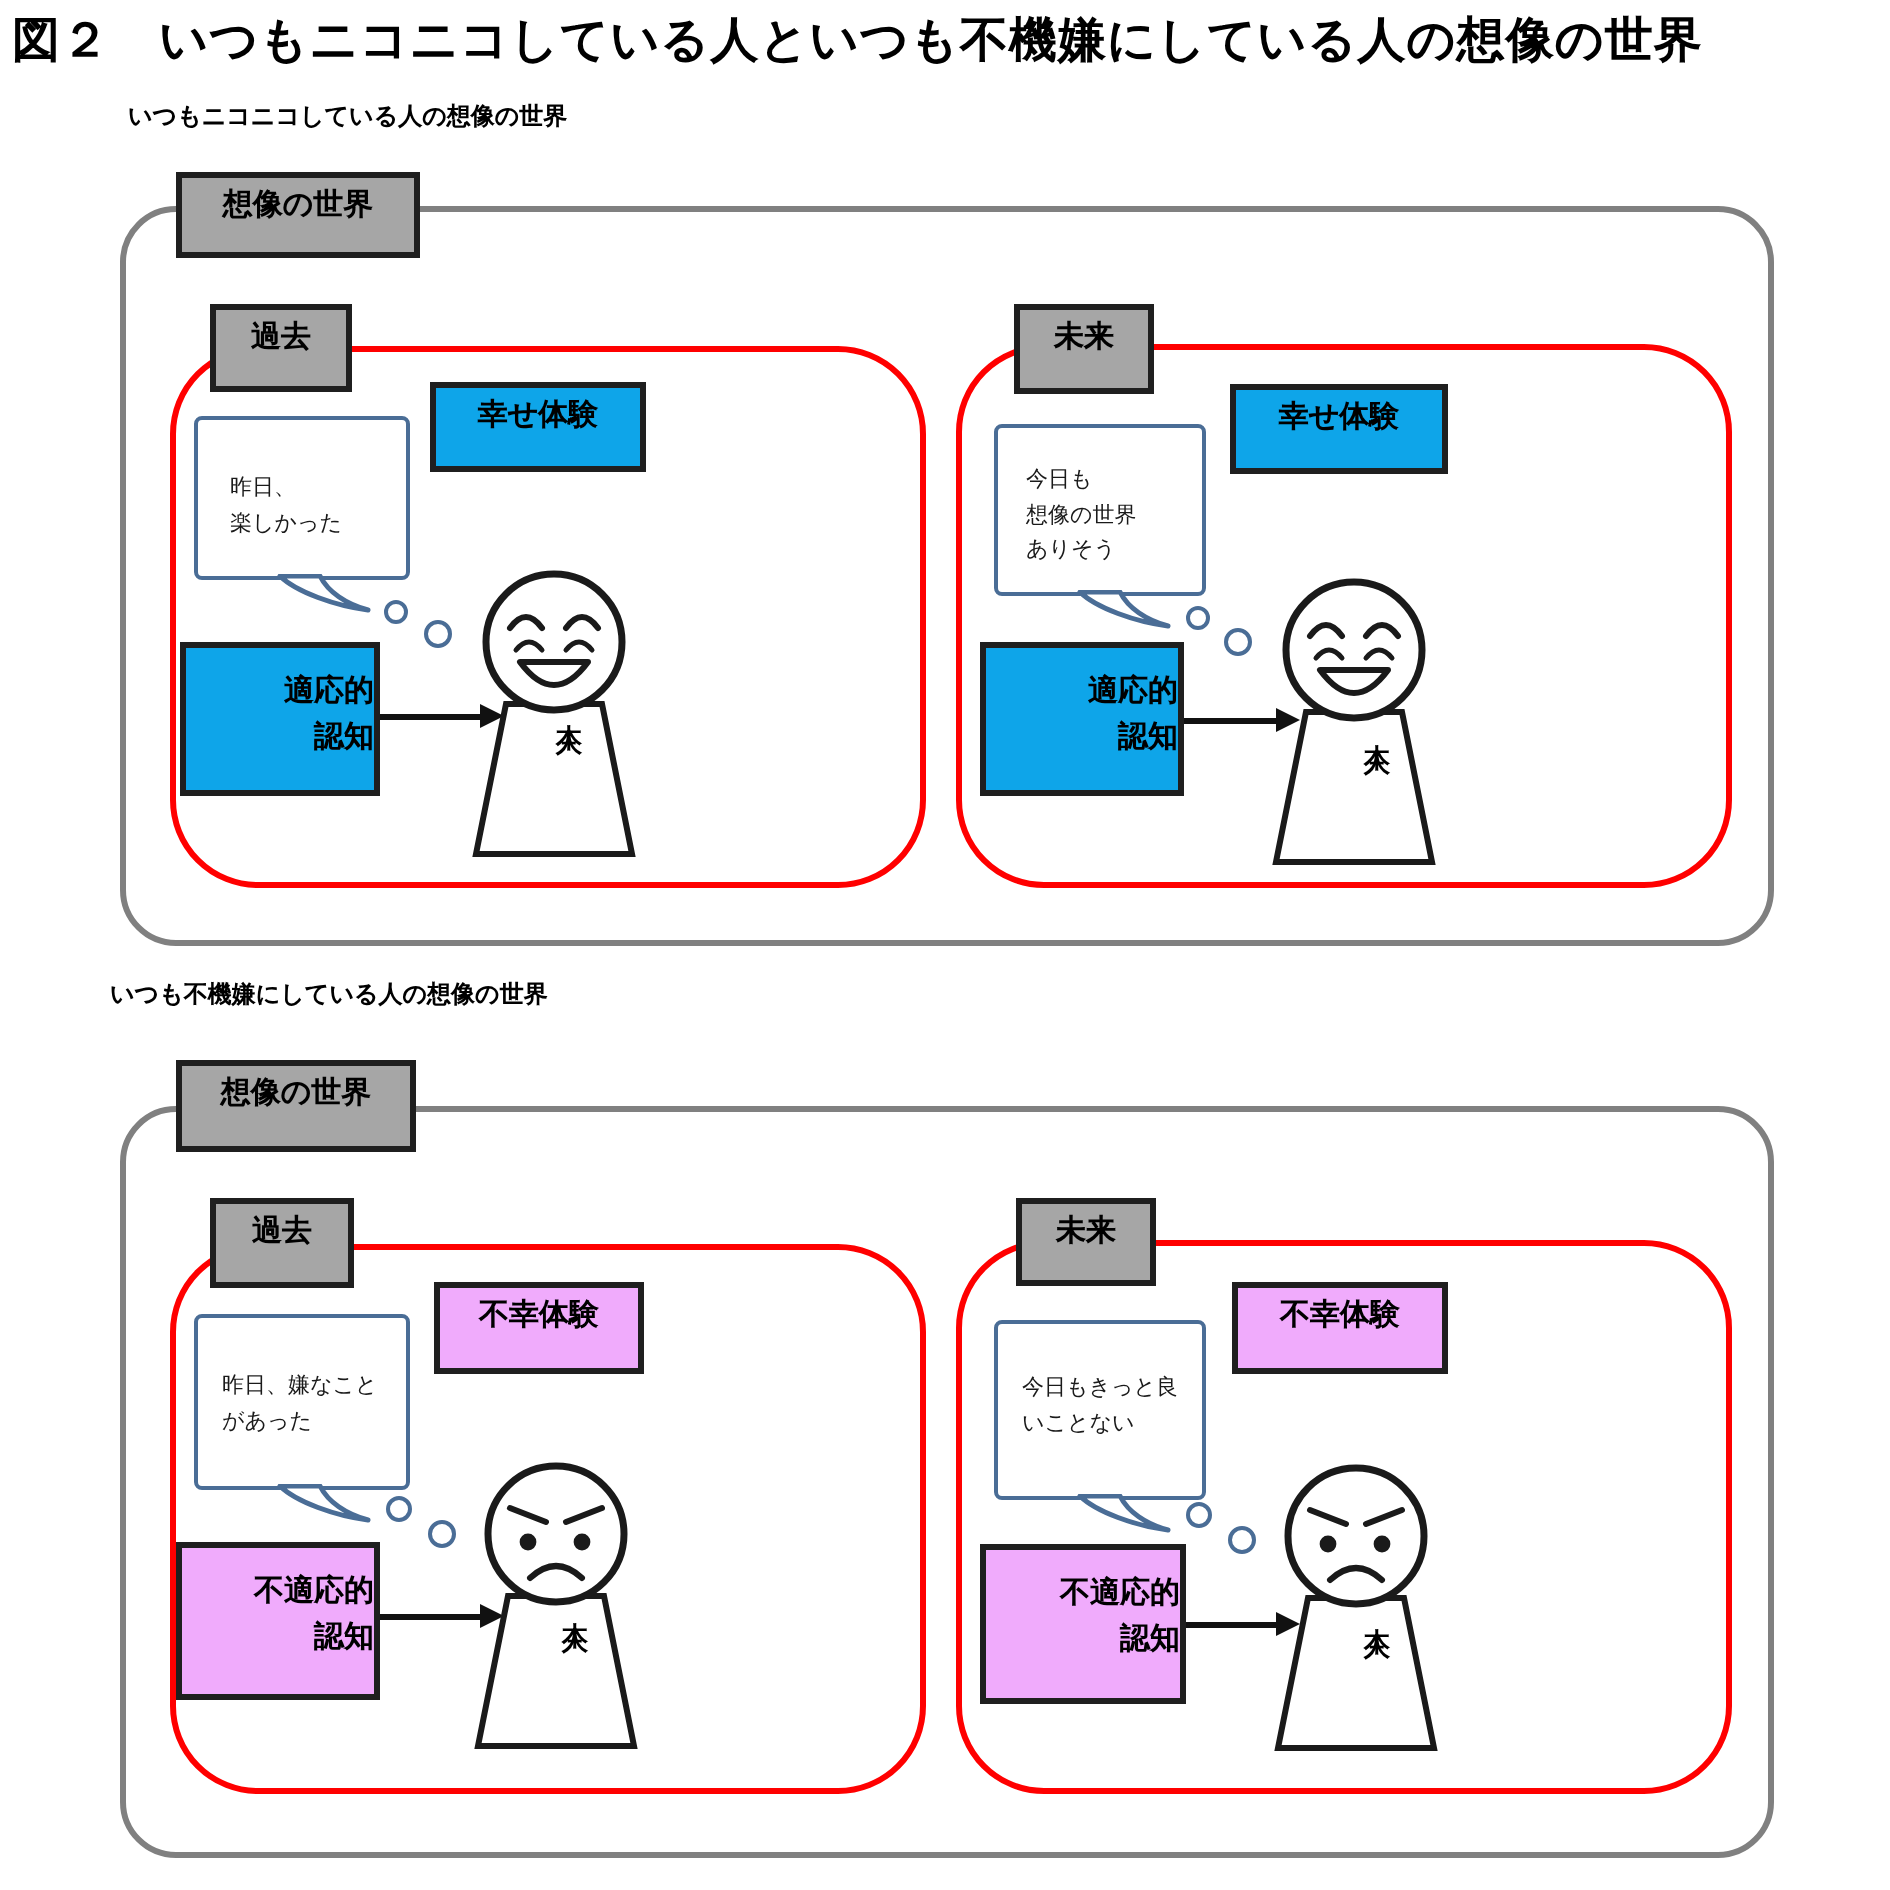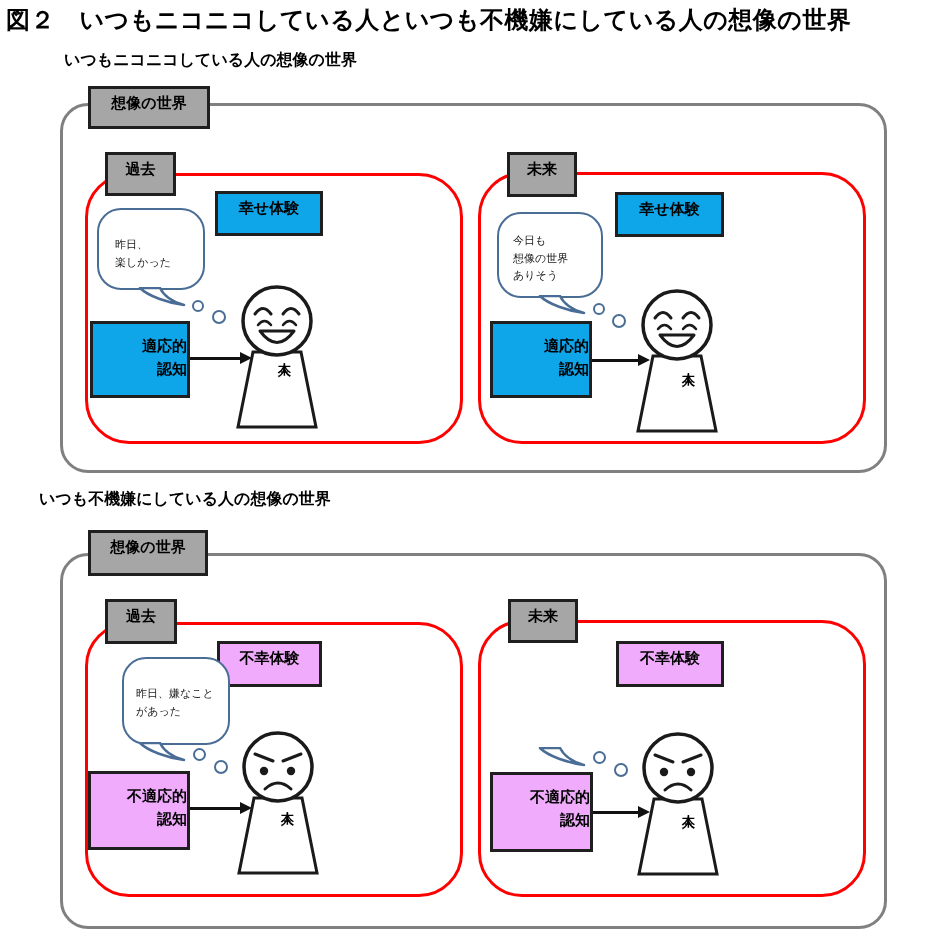--- a/index.html
+++ b/index.html
@@ -2,29 +2,29 @@
 <html><head>
 <meta charset="utf-8">
 <style>
   html,body{margin:0;padding:0;background:#ffffff;}
   #stage{
     position:relative;width:945px;height:945px;background:#ffffff;overflow:hidden;
     font-family:"Liberation Sans","DejaVu Sans",sans-serif;color:#000;
   }
   .abs{position:absolute;box-sizing:border-box;}
   .fig-title{font-size:24px;font-weight:bold;letter-spacing:0.5px;white-space:nowrap;}
-  .subtitle{font-size:16px;font-weight:bold;white-space:nowrap;}
+  .subtitle{font-size:12px;font-weight:bold;white-space:nowrap;}
   .outer-frame{border:3px solid #808080;border-radius:28px;background:transparent;}
   .red-frame{border:3px solid #ff0000;border-radius:44px;background:transparent;}
   .gray-box{background:#a6a6a6;border:3px solid #1f1f1f;}
   .label-box{font-size:15px;font-weight:bold;text-align:center;padding-top:5px;line-height:1.2;}
   .pink{background:#0ea5e9;border:3px solid #1f1f1f;}
   .cyan{background:#f0abfc;border:3px solid #1f1f1f;}
   .cog-box{font-size:15px;font-weight:bold;text-align:right;padding-top:11px;line-height:1.5;white-space:pre-line;}
-  .bubble{background:#fff;border:2.5px solid #4a6d96;border-radius:24px;}
+  .bubble{background:#fff;border:2.5px solid #4a6d96;border-radius:4px;}
   .bubble-text{font-size:11px;line-height:1.6;white-space:pre-line;color:#1a1a1a;}
   .dot{background:#fff;border:2.5px solid #4a6d96;border-radius:50%;}
   .arrow-line{height:2.5px;background:#111;}
   .arrow-head{width:0;height:0;border-left:12px solid #111;border-top:6px solid transparent;border-bottom:6px solid transparent;}
   .vlabel{writing-mode:vertical-rl;text-orientation:upright;font-size:13px;font-weight:bold;letter-spacing:2px;line-height:1;}
 </style>
 </head>
 <body>
 
 <div id="stage">
@@ -90,30 +90,30 @@
     <polygon points="26,68 74,68 89,143 11,143" fill="#ffffff" stroke="#1a1a1a" stroke-width="3"></polygon>
     <circle cx="50" cy="37" r="34" fill="#ffffff" stroke="#1a1a1a" stroke-width="3.5"></circle>
     <path d="M28,30 Q36,19 44,30" fill="none" stroke="#1a1a1a" stroke-width="3" stroke-linecap="round"></path>
     <path d="M56,30 Q64,19 72,30" fill="none" stroke="#1a1a1a" stroke-width="3" stroke-linecap="round"></path>
     <path d="M31,41 Q37.5,33 44,41" fill="none" stroke="#1a1a1a" stroke-width="2.5" stroke-linecap="round"></path>
     <path d="M56,41 Q62.5,33 69,41" fill="none" stroke="#1a1a1a" stroke-width="2.5" stroke-linecap="round"></path>
     <path d="M33,47 L67,47 Q50,70 33,47 Z" fill="#ffffff" stroke="#1a1a1a" stroke-width="3" stroke-linejoin="round"></path>
   </svg>
   <div class="abs vlabel" style="left:682px;top:362px;">本人</div>
 
-  <div class="abs subtitle" style="left:39px;top:489px;">いつも不機嫌にしている人の想像の世界</div>
+  <div class="abs subtitle" style="left:55px;top:489px;">いつも不機嫌にしている人の想像の世界</div>
 
   <div class="abs outer-frame" style="left:60px;top:553px;width:827px;height:376px;"></div>
   <div class="abs gray-box label-box" style="left:88px;top:530px;width:120px;height:46px;">想像の世界</div>
 
   <div class="abs red-frame" style="left:85px;top:622px;width:378px;height:275px;"></div>
   <div class="abs gray-box label-box" style="left:105px;top:599px;width:72px;height:45px;">過去</div>
   <div class="abs cyan label-box" style="left:217px;top:641px;width:105px;height:46px;">不幸体験</div>
 
-  <div class="abs bubble" style="left:97px;top:657px;width:108px;height:88px;margin-left:25px;">
+  <div class="abs bubble" style="left:97px;top:657px;width:108px;height:88px;">
     <div class="abs bubble-text" style="left:12px;top:26px;">昨日、嫌なこと
 があった</div>
   </div>
   <svg class="abs" style="left:138px;top:742px;" width="48" height="20" viewBox="0 0 48 20">
     <path d="M2,1 L22,1 C26,9 35,15 46,18 C30,16 10,9 2,1 Z" fill="#ffffff" stroke="#4a6d96" stroke-width="2.5" stroke-linejoin="round"></path>
   </svg>
   <div class="abs dot" style="left:193px;top:748px;width:13px;height:13px;"></div>
   <div class="abs dot" style="left:214px;top:760px;width:14px;height:14px;"></div>
 
   <div class="abs cyan cog-box" style="left:88px;top:771px;width:102px;height:79px;">不適応的
@@ -129,20 +129,24 @@
     <circle cx="36" cy="41" r="4.2" fill="#1a1a1a"></circle>
     <circle cx="63" cy="41" r="4.2" fill="#1a1a1a"></circle>
     <path d="M37,59 Q50,47 63,59" fill="none" stroke="#1a1a1a" stroke-width="3" stroke-linecap="round"></path>
   </svg>
   <div class="abs vlabel" style="left:281px;top:801px;">本人</div>
 
   <div class="abs red-frame" style="left:478px;top:620px;width:388px;height:277px;"></div>
   <div class="abs gray-box label-box" style="left:508px;top:599px;width:70px;height:44px;">未来</div>
   <div class="abs cyan label-box" style="left:616px;top:641px;width:108px;height:46px;">不幸体験</div>
 
+  <div class="abs bubble" style="left:497px;top:660px;width:106px;height:90px;">
+    <div class="abs bubble-text" style="left:12px;top:24px;">今日もきっと良
+いことない</div>
+  </div>
   <svg class="abs" style="left:538px;top:747px;" width="48" height="20" viewBox="0 0 48 20">
     <path d="M2,1 L22,1 C26,9 35,15 46,18 C30,16 10,9 2,1 Z" fill="#ffffff" stroke="#4a6d96" stroke-width="2.5" stroke-linejoin="round"></path>
   </svg>
   <div class="abs dot" style="left:593px;top:751px;width:13px;height:13px;"></div>
   <div class="abs dot" style="left:614px;top:763px;width:14px;height:14px;"></div>
 
   <div class="abs cyan cog-box" style="left:490px;top:772px;width:103px;height:80px;">不適応的
 認知</div>
   <div class="abs arrow-line" style="left:593px;top:811px;width:45px;"></div>
   <div class="abs arrow-head" style="left:638px;top:806px;"></div>

